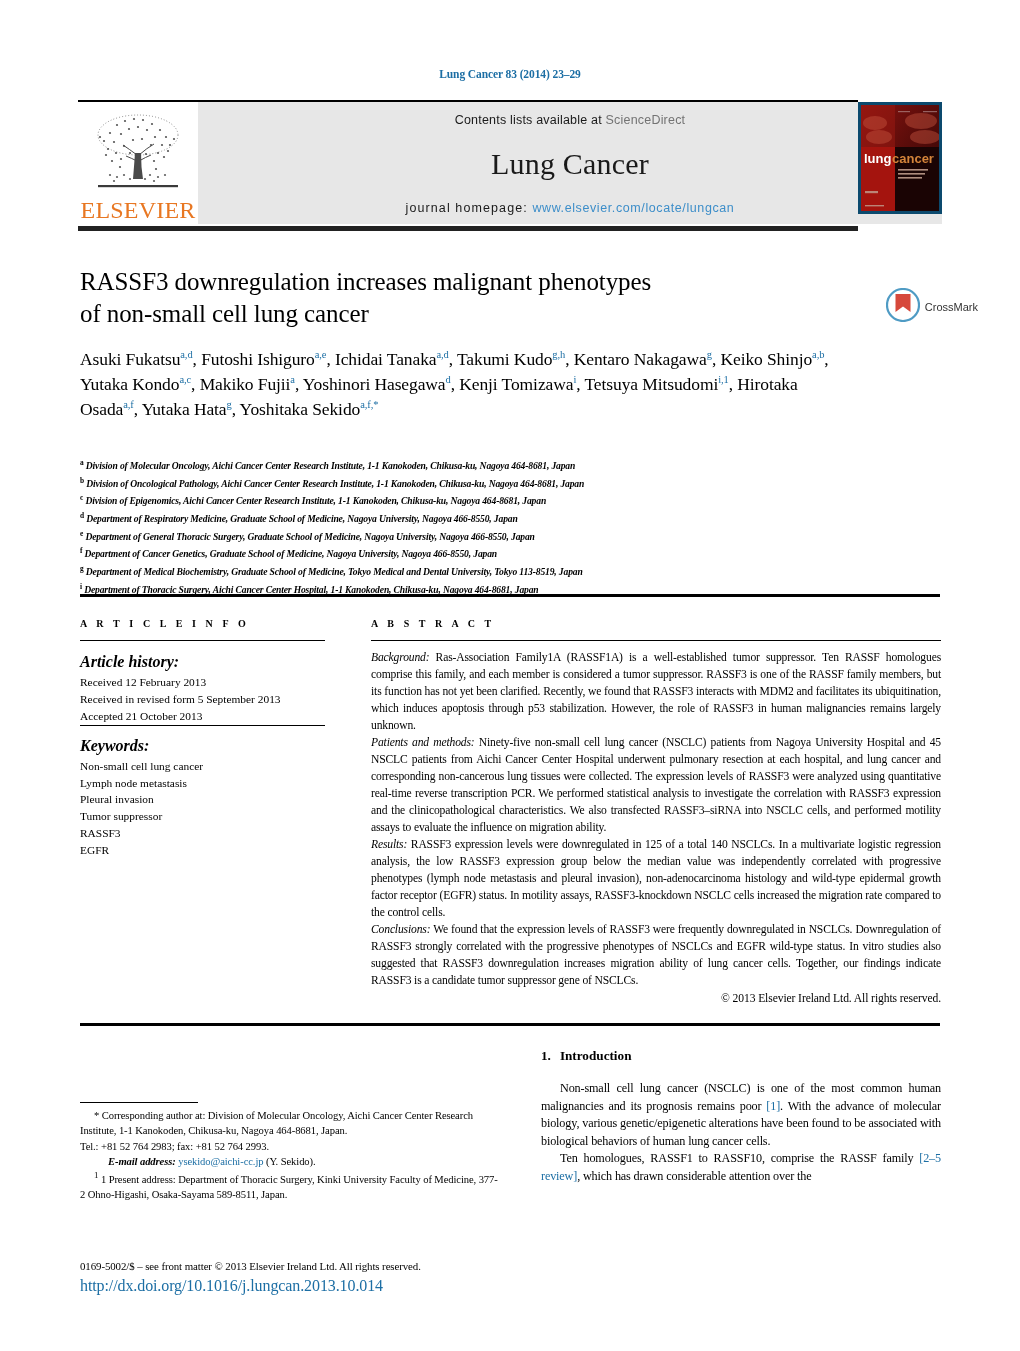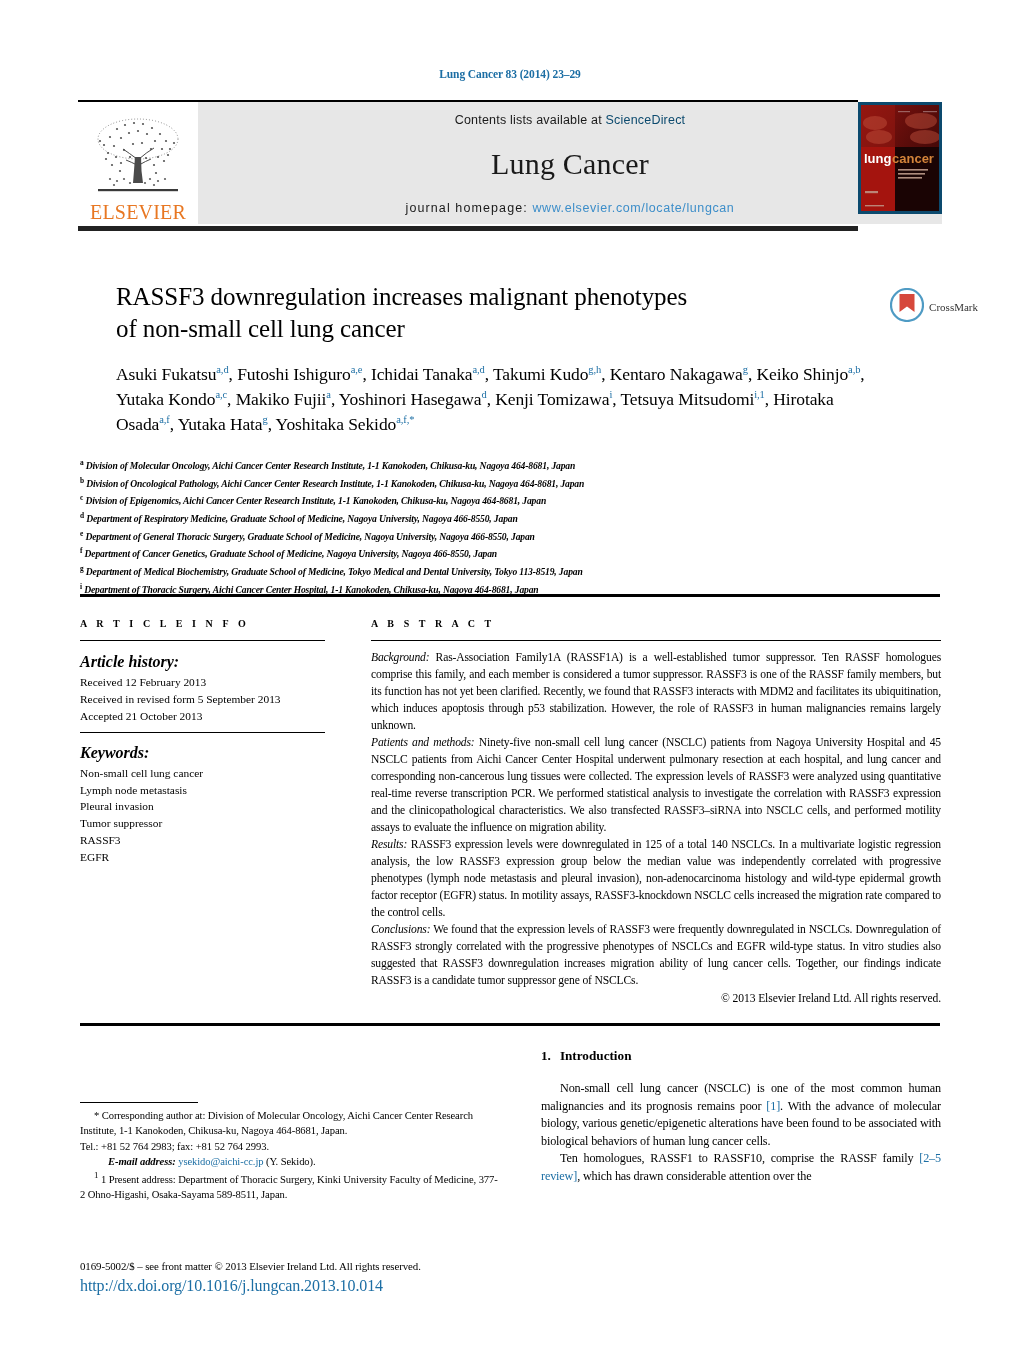--- a/index.html
+++ b/index.html
@@ -58,21 +58,21 @@
     display: flex;
     flex-direction: column;
     align-items: center;
     justify-content: flex-end;
     padding-bottom: 2px;
     box-sizing: border-box;
   }
   .tree-svg { display:block; }
   .elsevier-word {
     font-family: "Liberation Serif", serif;
-    font-size: 20px;
+    font-size: 24px;
     letter-spacing: 0.2px;
     color: #E87722;
     line-height: 1;
     margin-top: 1px;
   }
   .masthead-center {
     flex: 1 1 auto;
     background: #e7e7e7;
     display: flex;
     flex-direction: column;
@@ -80,21 +80,21 @@
     align-items: center;
     padding: 11px 0 9px 0;
     box-sizing: border-box;
   }
   .contents-line {
     font-family: "Liberation Sans", sans-serif;
     font-size: 12.5px;
     color: #1a1a1a;
     letter-spacing: 0.2px;
   }
-  .sd-link { color: #0c4a6e; }
+  .sd-link { color: #737373; }
   .journal-title {
     font-family: "Liberation Serif", serif;
     font-size: 30px;
     color: #1a1a1a;
     letter-spacing: 0.2px;
   }
   .homepage-line {
     font-family: "Liberation Sans", sans-serif;
     font-size: 12.5px;
     letter-spacing: 1.1px;
@@ -117,23 +117,22 @@
     width: 780px;
     height: 5px;
     background: #222;
     margin-top: 2px;
   }
 
   
   .title-block {
     position: absolute;
     left: 80px;
-    top: 281px;
+    top: 266px;
     width: 760px;
-    margin-left: 36px;
   }
   .article-title {
     font-size: 25px;
     font-weight: normal;
     line-height: 1.26;
     margin: 0;
     letter-spacing: -0.1px;
   }
   .authors {
     margin-top: 18px;
@@ -145,21 +144,21 @@
 
   .crossmark {
     position: absolute;
     right: 42px;
     top: 288px;
     display: flex;
     align-items: center;
     gap: 5px;
   }
   .crossmark-label {
-    font-family: Liberation Serif, serif;
+    font-family: Liberation Sans, sans-serif;
     font-size: 11px;
     color: #333;
   }
 
   
   .affiliations {
     position: absolute;
     left: 80px;
     top: 457px;
     width: 860px;
@@ -208,21 +207,21 @@
   .hist-title, .kw-title {
     font-style: italic;
     font-weight: bold;
     font-size: 16px;
     line-height: 1.5;
   }
   .hist-line, .kw-line {
     font-size: 11.4px;
     line-height: 1.48;
   }
-  .kw-block { margin-top: 7px; }
+  .kw-block { }
   .kw-block .thin-rule { margin-top: 0; margin-bottom: 8px; }
 
   .abstract-body {
     font-size: 11.6px;
     line-height: 1.465;
     text-align: justify;
     letter-spacing: -0.15px;
   }
   .abstract-body p { margin: 0; }
   .abstract-body i { font-style: italic; }

